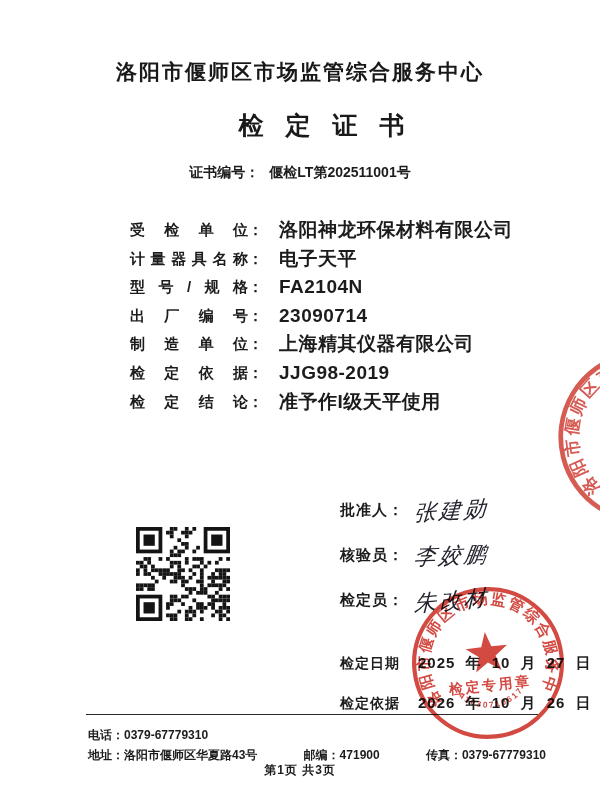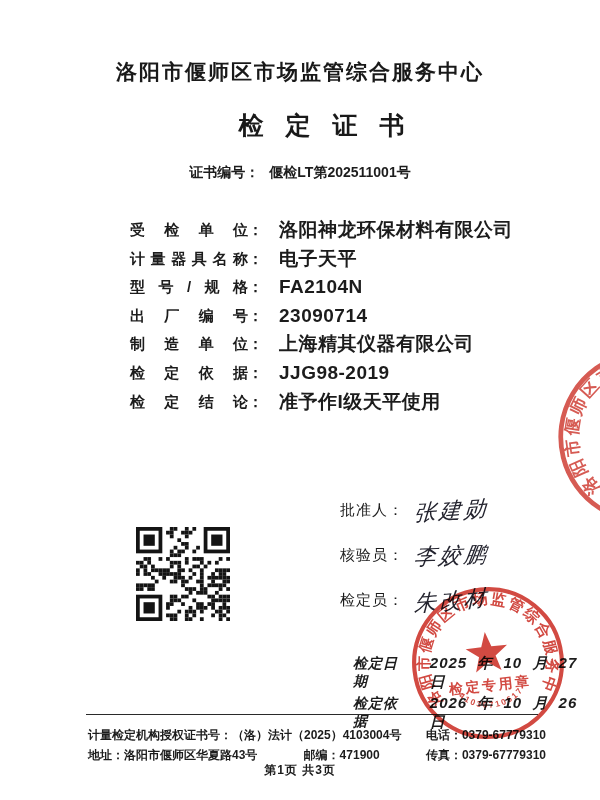--- a/index.html
+++ b/index.html
@@ -18,31 +18,31 @@
 
   .fields{top:220px;left:130px;right:55px;}
   .field-row{display:flex;align-items:flex-start;line-height:20px;margin-bottom:8.6px;}
   .field-label{display:inline-block;width:118px;font-size:15px;font-weight:700;
     text-align:justify;text-align-last:justify;white-space:normal;}
   .field-colon{font-size:15px;font-weight:700;margin-right:16px;}
   .field-value{font-size:19px;font-weight:700;letter-spacing:0.5px;}
 
   .sigs{top:488px;left:340px;}
   .sig-row{display:flex;align-items:center;height:45px;}
-  .sig-label{font-size:15px;font-weight:400;letter-spacing:1px;margin-right:10px;}
+  .sig-label{font-size:15px;font-weight:700;letter-spacing:1px;margin-right:10px;}
   .sig-name{font-size:22px;font-style:italic;font-weight:400;color:#23232e;
     letter-spacing:3px;white-space:nowrap;}
   .sig-1 .sig-name{transform:rotate(-4deg) skewX(-8deg);}
   .sig-2 .sig-name{transform:rotate(-2deg) skewX(-10deg);}
   .sig-3 .sig-name{transform:rotate(-5deg) skewX(-6deg);}
 
   .qr{top:527px;left:136px;width:94px;height:94px;}
   .qr svg{display:block;}
 
-  .date-row{left:353px;display:flex;align-items:center;font-style:italic;}
+  .date-row{left:340px;display:flex;align-items:center;}
   .date-row.d1{top:654px;}
   .date-row.d2{top:694px;}
   .date-label{font-size:14px;font-weight:700;letter-spacing:1px;margin-right:18px;}
   .date-value{font-size:15px;font-weight:700;word-spacing:5px;letter-spacing:1px;}
 
   .divider{top:714px;left:86px;width:452px;border-top:1.6px solid #2a2a2a;height:0;}
   .footer-line{left:88px;width:458px;display:flex;justify-content:space-between;
     font-size:12px;font-weight:700;}
   .f1{top:727px;}
   .f2{top:747px;}
@@ -328,23 +328,20 @@
     <span class="date-value">2025 年 10 月 27 日</span>
   </div>
   <div class="abs date-row d2">
     <span class="date-label">检定依据</span>
     <span class="date-value">2026 年 10 月 26 日</span>
   </div>
 
   <div class="abs divider"></div>
 
   <div class="abs footer-line f1">
-    <span class="footer-seg">
-      <span>计量检定机构授权证书号：</span><span>（洛）法计（2025）4103004号</span>
-    </span>
     <span class="footer-seg">电话：0379-67779310</span>
   </div>
 
   <div class="abs footer-line f2">
     <span class="footer-seg">地址：洛阳市偃师区华夏路43号</span>
     <span class="footer-seg">邮编：471900</span>
     <span class="footer-seg">传真：0379-67779310</span>
   </div>
 
   <div class="abs center page-info">第1页  共3页</div>

